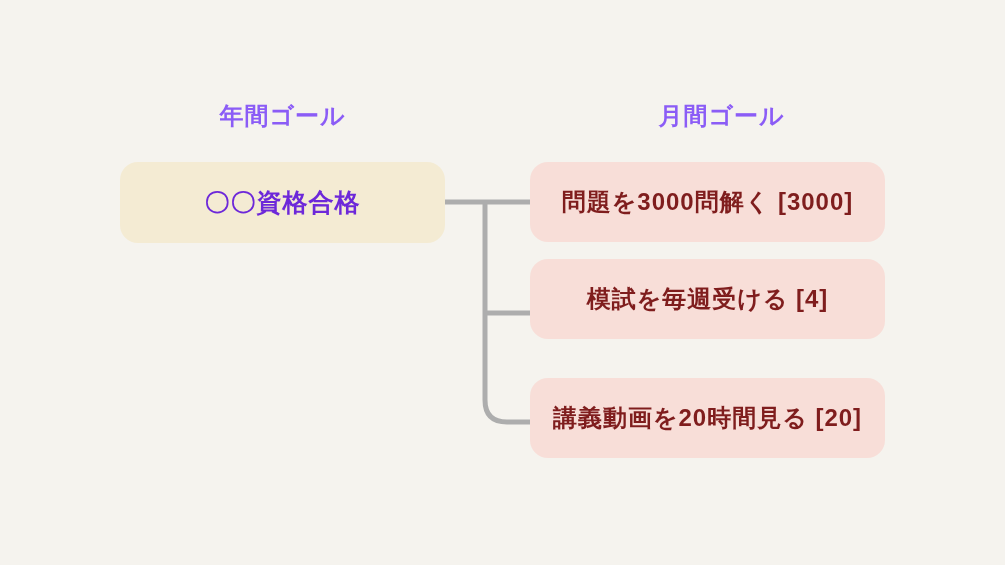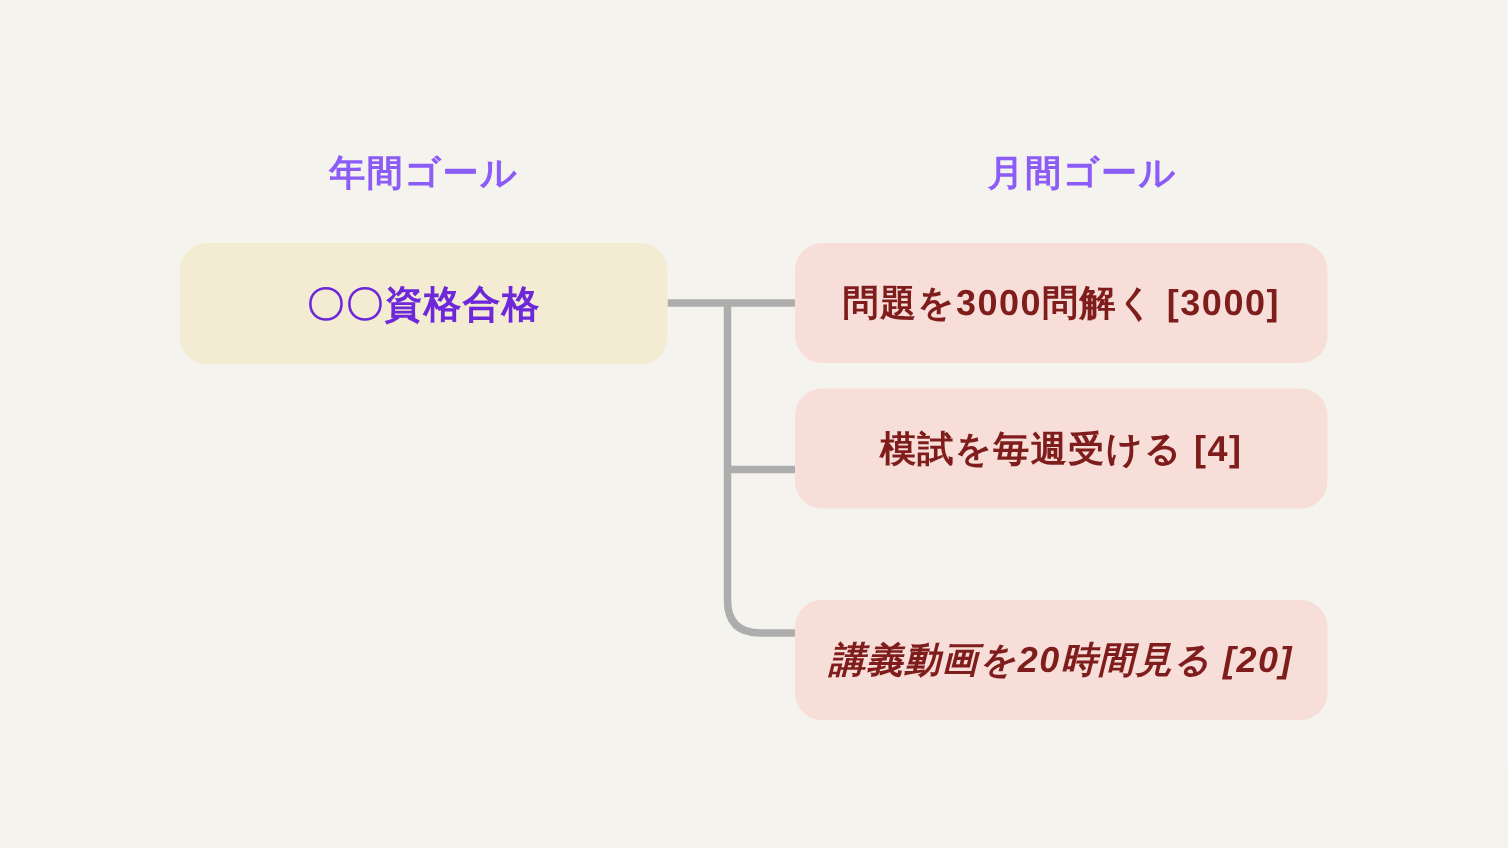--- a/index.html
+++ b/index.html
@@ -50,21 +50,21 @@
   .node.monthly-node {
     left: 530px;
     width: 355px;
     height: 80px;
     background: #f8ded8;
     color: #7f1d1d;
     font-size: 24px;
   }
   .node.monthly-0 { top: 162px; }
   .node.monthly-1 { top: 259px; }
-  .node.monthly-2 { top: 400px; font-style: italic; }
+  .node.monthly-2 { top: 378px; }
 
   .connector-layer {
     position: absolute;
     left: 0;
     top: 0;
     width: 1005px;
     height: 565px;
     pointer-events: none;
   }
 </style>

